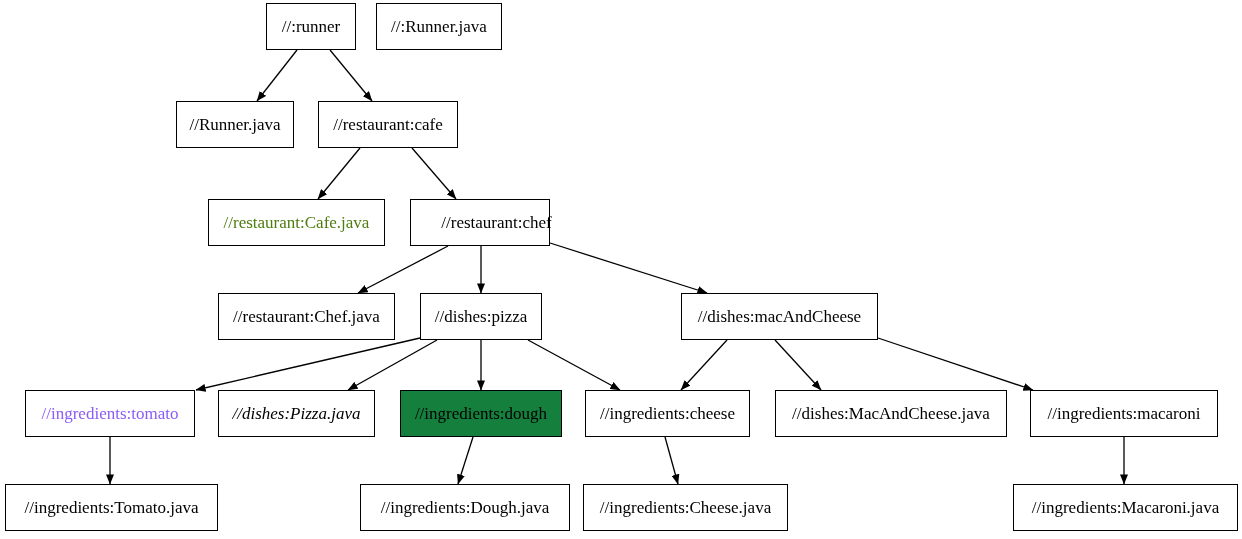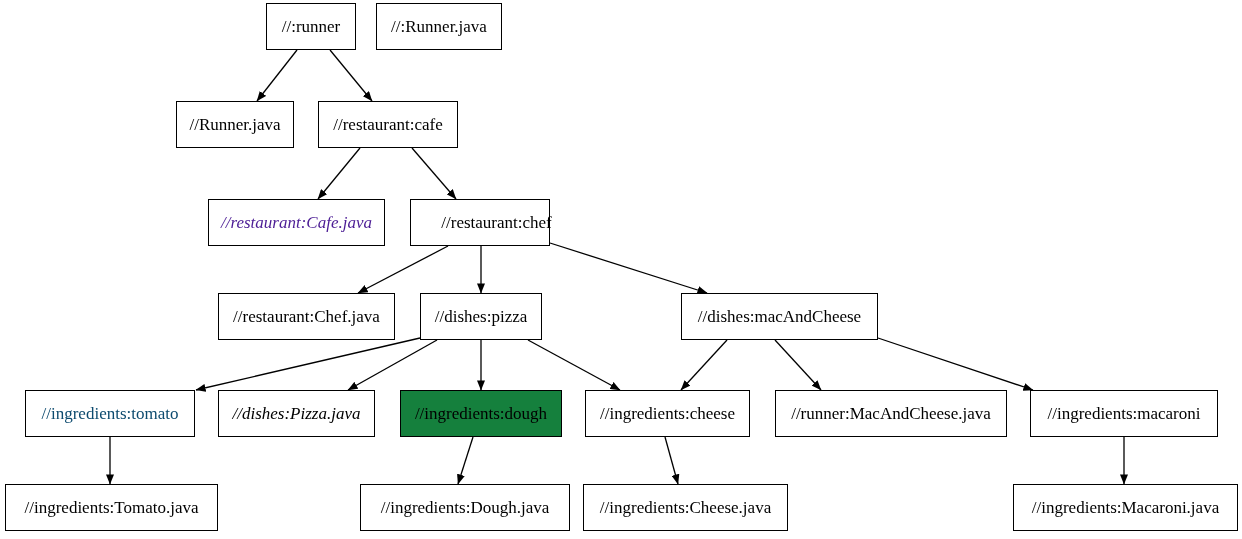--- a/index.html
+++ b/index.html
@@ -89,49 +89,49 @@
       </div>
       <div class="graph-node" style="left: 376px; top: 3px; width: 126px; height: 47px; border-color: rgb(0, 0, 0); background: rgb(255, 255, 255); color: rgb(0, 0, 0);">
         <span class="node-label">//:Runner.java</span>
       </div>
       <div class="graph-node" style="left: 176px; top: 101px; width: 118px; height: 47px; border-color: rgb(0, 0, 0); background: rgb(255, 255, 255); color: rgb(0, 0, 0);">
         <span class="node-label">//Runner.java</span>
       </div>
       <div class="graph-node" style="left: 318px; top: 101px; width: 140px; height: 47px; border-color: rgb(0, 0, 0); background: rgb(255, 255, 255); color: rgb(0, 0, 0);">
         <span class="node-label">//restaurant:cafe</span>
       </div>
-      <div class="graph-node" style="left: 208px; top: 199px; width: 177px; height: 47px; border-color: rgb(0, 0, 0); background: rgb(255, 255, 255); color: #4c1d95; font-style: italic;">
+      <div class="graph-node" style="left: 208px; top: 199px; width: 177px; height: 47px; border-color: rgb(0, 0, 0); background: rgb(255, 255, 255); color: #4d7c0f;">
         <span class="node-label">//restaurant:Cafe.java</span>
       </div>
       <div class="graph-node" style="left: 410px; top: 199px; width: 140px; height: 47px; border-color: rgb(0, 0, 0); background: rgb(255, 255, 255); color: rgb(0, 0, 0); padding-left: 33px;">
         <span class="node-label">//restaurant:chef</span>
       </div>
       <div class="graph-node" style="left: 218px; top: 293px; width: 177px; height: 47px; border-color: rgb(0, 0, 0); background: rgb(255, 255, 255); color: rgb(0, 0, 0);">
         <span class="node-label">//restaurant:Chef.java</span>
       </div>
       <div class="graph-node" style="left: 420px; top: 293px; width: 122px; height: 47px; border-color: rgb(0, 0, 0); background: rgb(255, 255, 255); color: rgb(0, 0, 0);">
         <span class="node-label">//dishes:pizza</span>
       </div>
       <div class="graph-node" style="left: 681px; top: 293px; width: 197px; height: 47px; border-color: rgb(0, 0, 0); background: rgb(255, 255, 255); color: rgb(0, 0, 0);">
         <span class="node-label">//dishes:macAndCheese</span>
       </div>
-      <div class="graph-node" style="left: 25px; top: 390px; width: 170px; height: 47px; border-color: rgb(0, 0, 0); background: rgb(255, 255, 255); color: #0c4a6e;">
+      <div class="graph-node" style="left: 25px; top: 390px; width: 170px; height: 47px; border-color: rgb(0, 0, 0); background: rgb(255, 255, 255); color: #8b5cf6;">
         <span class="node-label">//ingredients:tomato</span>
       </div>
       <div class="graph-node" style="left: 218px; top: 390px; width: 157px; height: 47px; border-color: rgb(0, 0, 0); background: rgb(255, 255, 255); color: rgb(0, 0, 0); font-style: italic;">
         <span class="node-label">//dishes:Pizza.java</span>
       </div>
       <div class="graph-node" style="left: 400px; top: 390px; width: 162px; height: 47px; border-color: rgb(0, 0, 0); background: #15803d; color: rgb(0, 0, 0); align-items: center;">
         <span class="node-label">//ingredients:dough</span>
       </div>
       <div class="graph-node" style="left: 585px; top: 390px; width: 165px; height: 47px; border-color: rgb(0, 0, 0); background: rgb(255, 255, 255); color: rgb(0, 0, 0);">
         <span class="node-label">//ingredients:cheese</span>
       </div>
       <div class="graph-node" style="left: 775px; top: 390px; width: 232px; height: 47px; border-color: rgb(0, 0, 0); background: rgb(255, 255, 255); color: rgb(0, 0, 0);">
-        <span class="node-label">//runner:MacAndCheese.java</span>
+        <span class="node-label">//dishes:MacAndCheese.java</span>
       </div>
       <div class="graph-node" style="left: 1030px; top: 390px; width: 188px; height: 47px; border-color: rgb(0, 0, 0); background: rgb(255, 255, 255); color: rgb(0, 0, 0);">
         <span class="node-label">//ingredients:macaroni</span>
       </div>
       <div class="graph-node" style="left: 5px; top: 484px; width: 213px; height: 47px; border-color: rgb(0, 0, 0); background: rgb(255, 255, 255); color: rgb(0, 0, 0);">
         <span class="node-label">//ingredients:Tomato.java</span>
       </div>
       <div class="graph-node" style="left: 360px; top: 484px; width: 210px; height: 47px; border-color: rgb(0, 0, 0); background: rgb(255, 255, 255); color: rgb(0, 0, 0);">
         <span class="node-label">//ingredients:Dough.java</span>
       </div>

